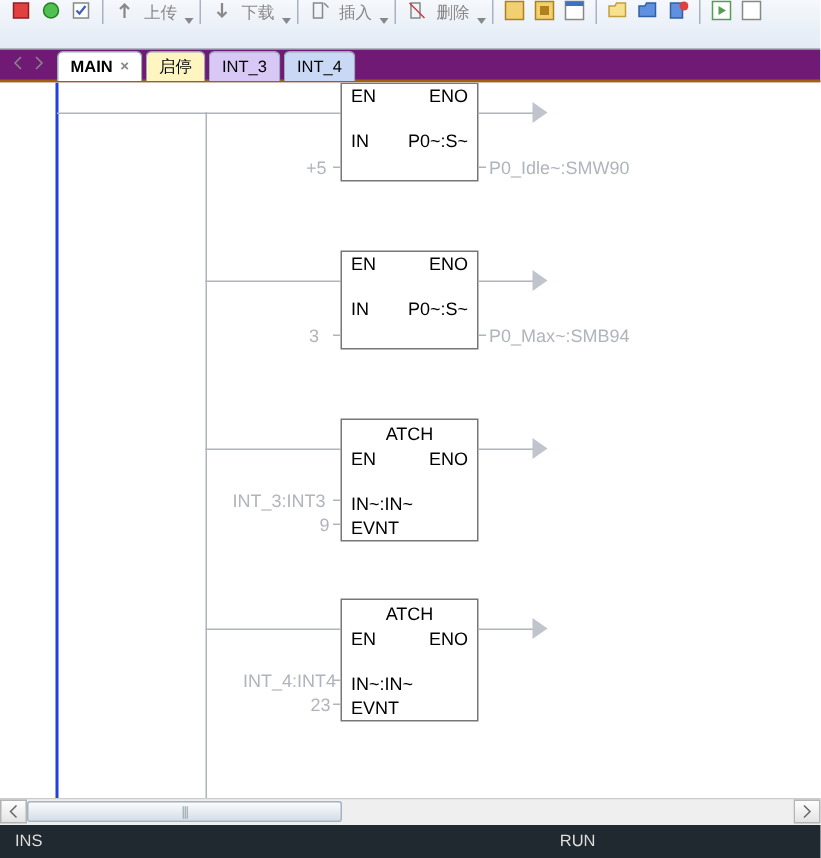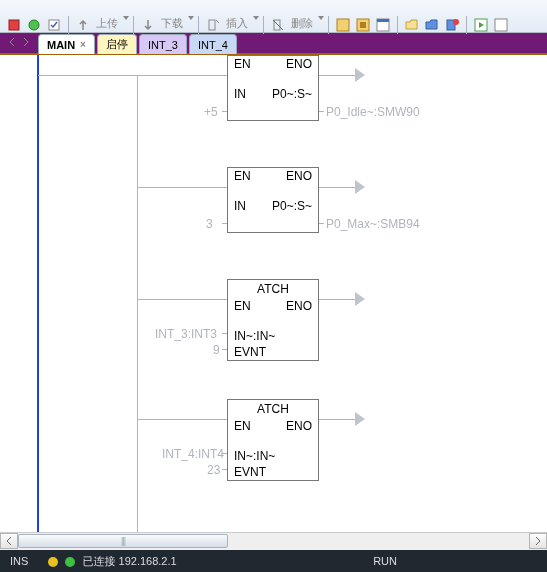--- a/index.html
+++ b/index.html
@@ -1,19 +1,19 @@
 <!DOCTYPE html>
 <html><head>
 <meta charset="utf-8">
 <style>
   * { box-sizing: border-box; margin: 0; padding: 0; font-family: Tahoma, Arial, sans-serif; }
   body { background: #fff; width: 547px; height: 572px; overflow: hidden; font-size: 11px; }
 
   
-  .toolbar { height: 18px; background: linear-gradient(#f5f8fc, #e3ebf5); border-bottom: 1px solid #b0b8c4; display: flex; align-items: flex-start; padding: 16px 4px; }
+  .toolbar { height: 18px; background: linear-gradient(#f5f8fc, #e3ebf5); border-bottom: 1px solid #b0b8c4; display: flex; align-items: flex-end; padding: 16px 4px; }
   .tbtn { width: 18px; height: 18px; margin: 0 1px; display: inline-flex; align-items: center; justify-content: center; border-radius: 2px; }
   .tbtn svg { display: block; }
   .sep { width: 1px; height: 18px; background: #a8b2c0; margin: 0 4px; }
   .tlabel { font-size: 11px; color: #888; margin: 0 3px; white-space: nowrap; }
   .drop { width: 0; height: 0; border-left: 3px solid transparent; border-right: 3px solid transparent; border-top: 4px solid #888; margin-left: 2px; display: inline-block; }
 
   
   .tabrow { height: 22px; background: #701a75; display: flex; align-items: flex-start; padding-left: 6px; border-bottom: 2px solid #a16207; }
   .arrow-btn { width: 12px; height: 18px; display: flex; align-items: center; justify-content: center; margin-right: 2px; }
   .tab { height: 20px; padding: 0 8px; display: flex; align-items: center; font-size: 11px; border: 1px solid #9aa8b9; border-bottom: none; border-radius: 4px 4px 0 0; margin-right: 2px; position: relative; top: 1px; }
@@ -292,19 +292,14 @@
   </div>
   <div class="sb-btn">
       <svg width="8" height="10">
         <path d="M2 1 L6 5 L2 9" stroke="#666" fill="none"></path>
       </svg>
     </div>
 </div>
 
 <div class="status">
   <span class="cell">INS</span>
-  <span class="cell">
-    <span class="dot y"></span>
-    <span class="dot g"></span>
-    <span>已连接 192.168.2.1</span>
-  </span>
   <span class="cell" style="margin-left:auto; margin-right:140px;">RUN</span>
 </div>
 
 </body></html>

